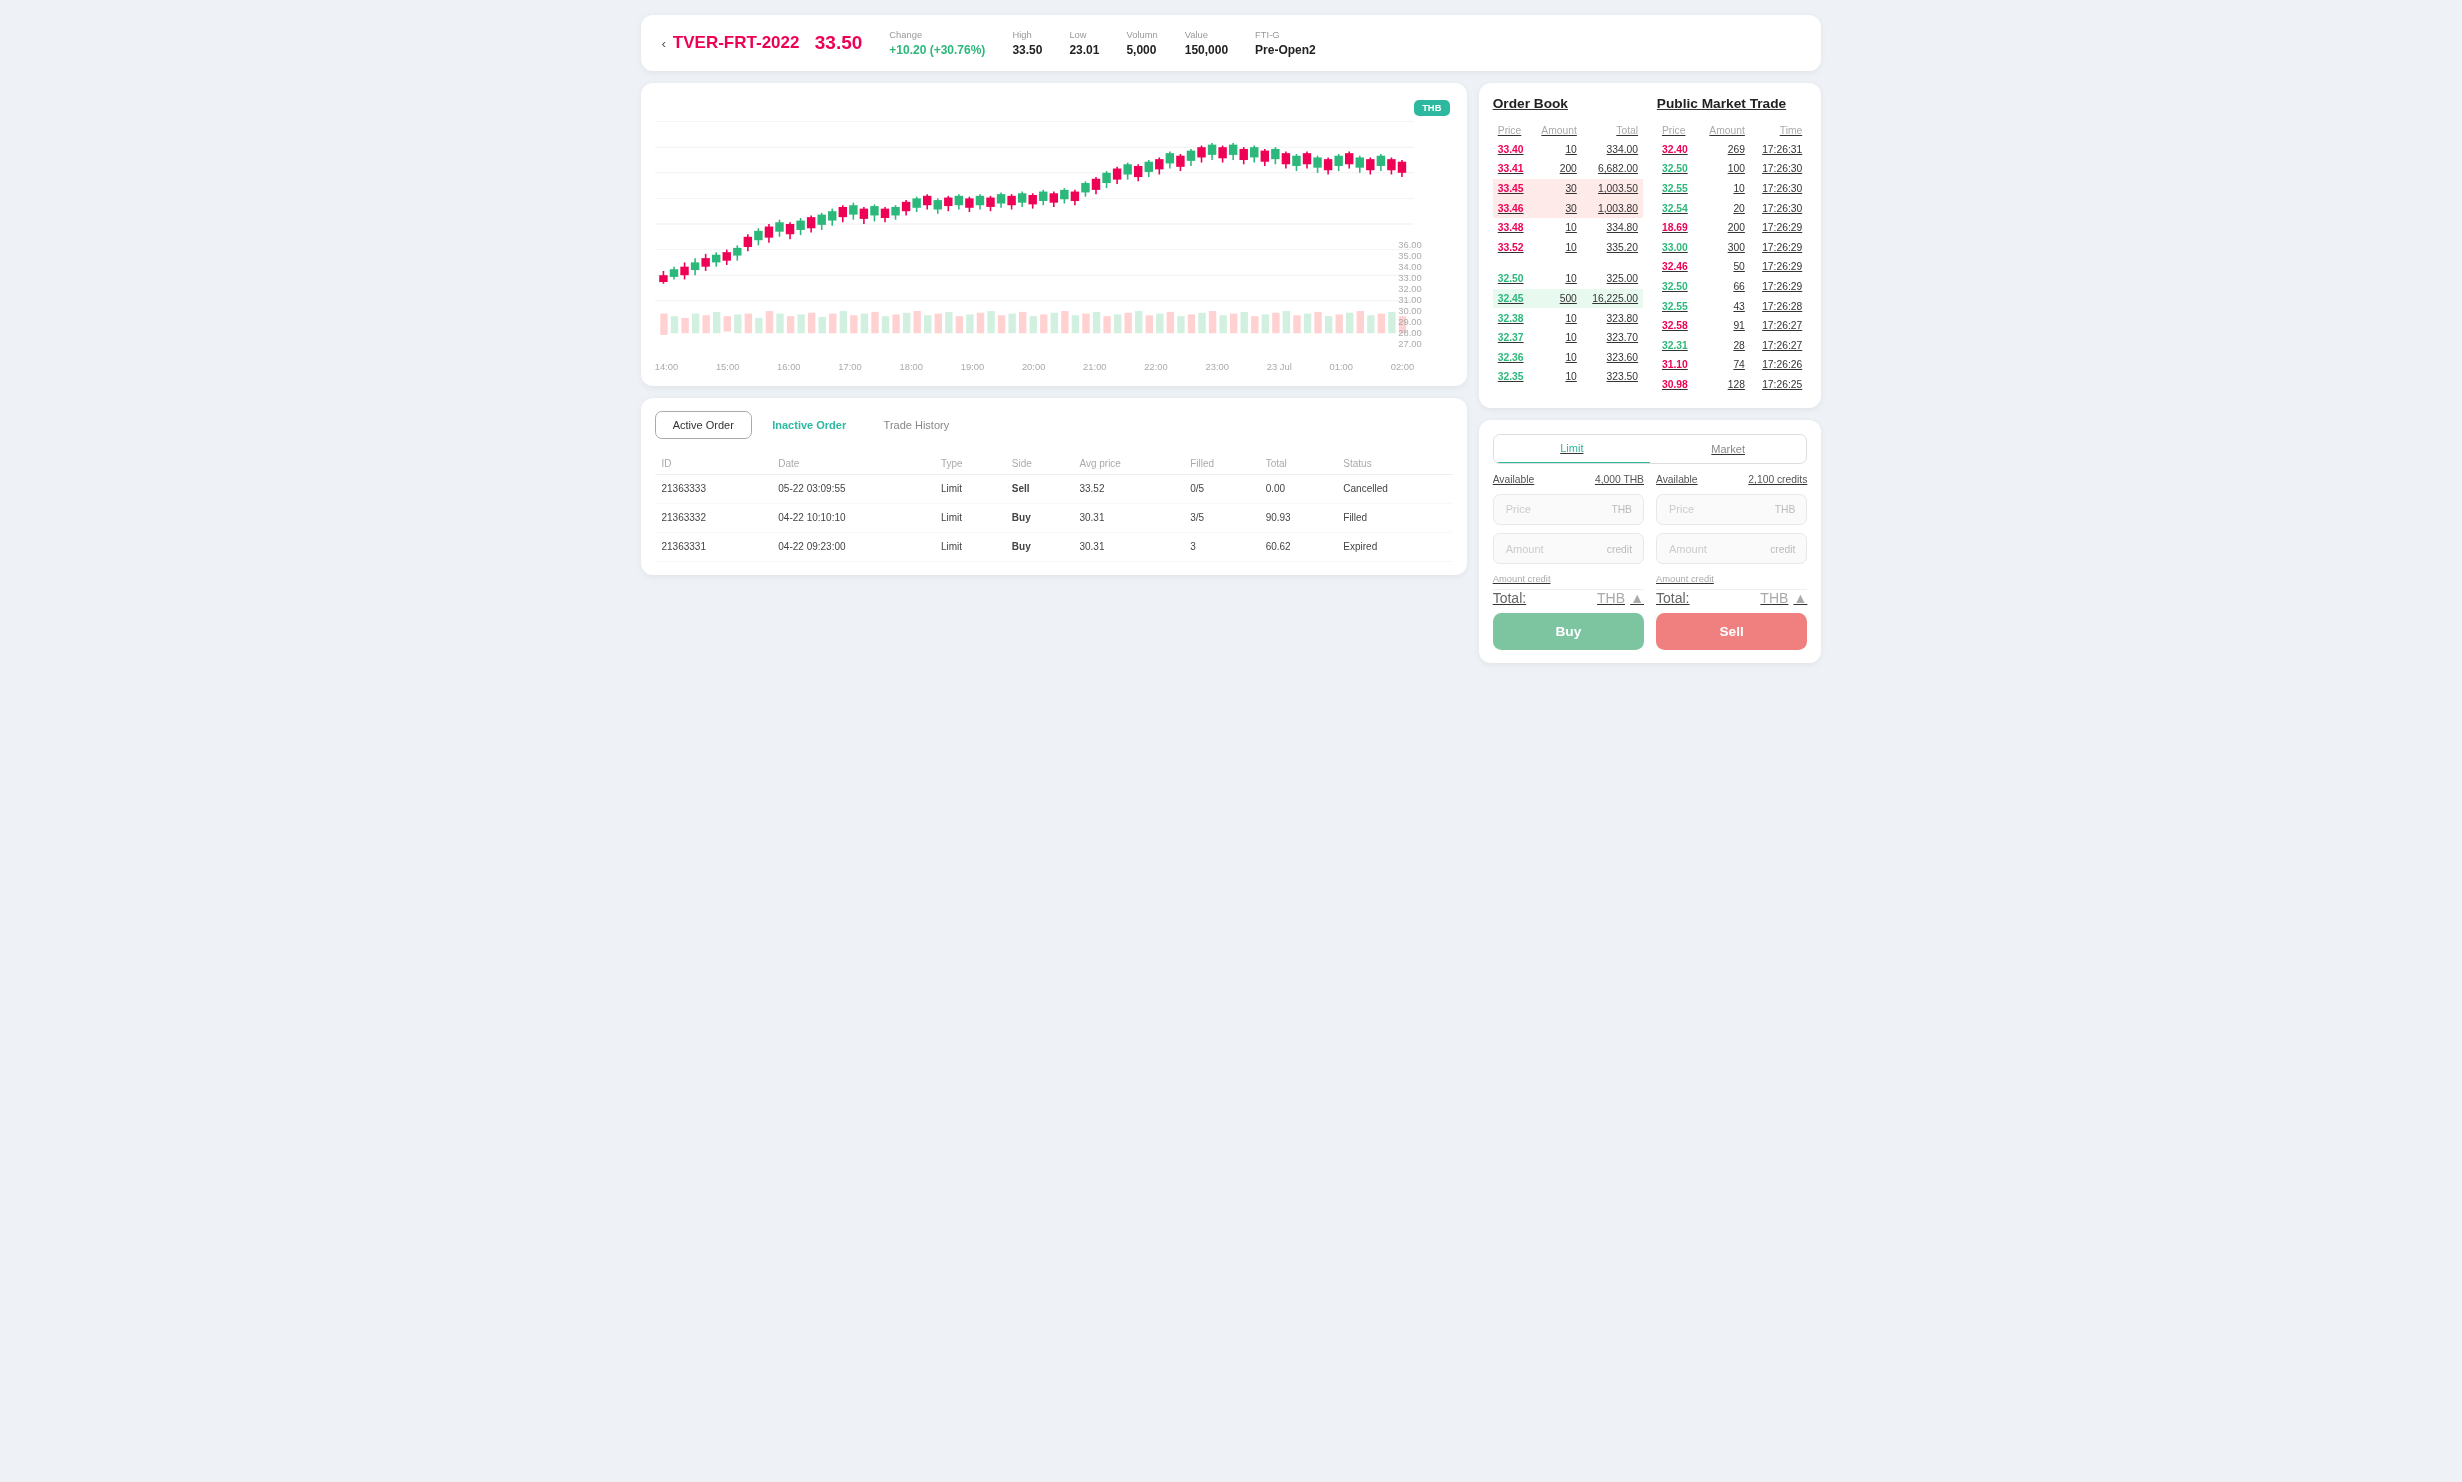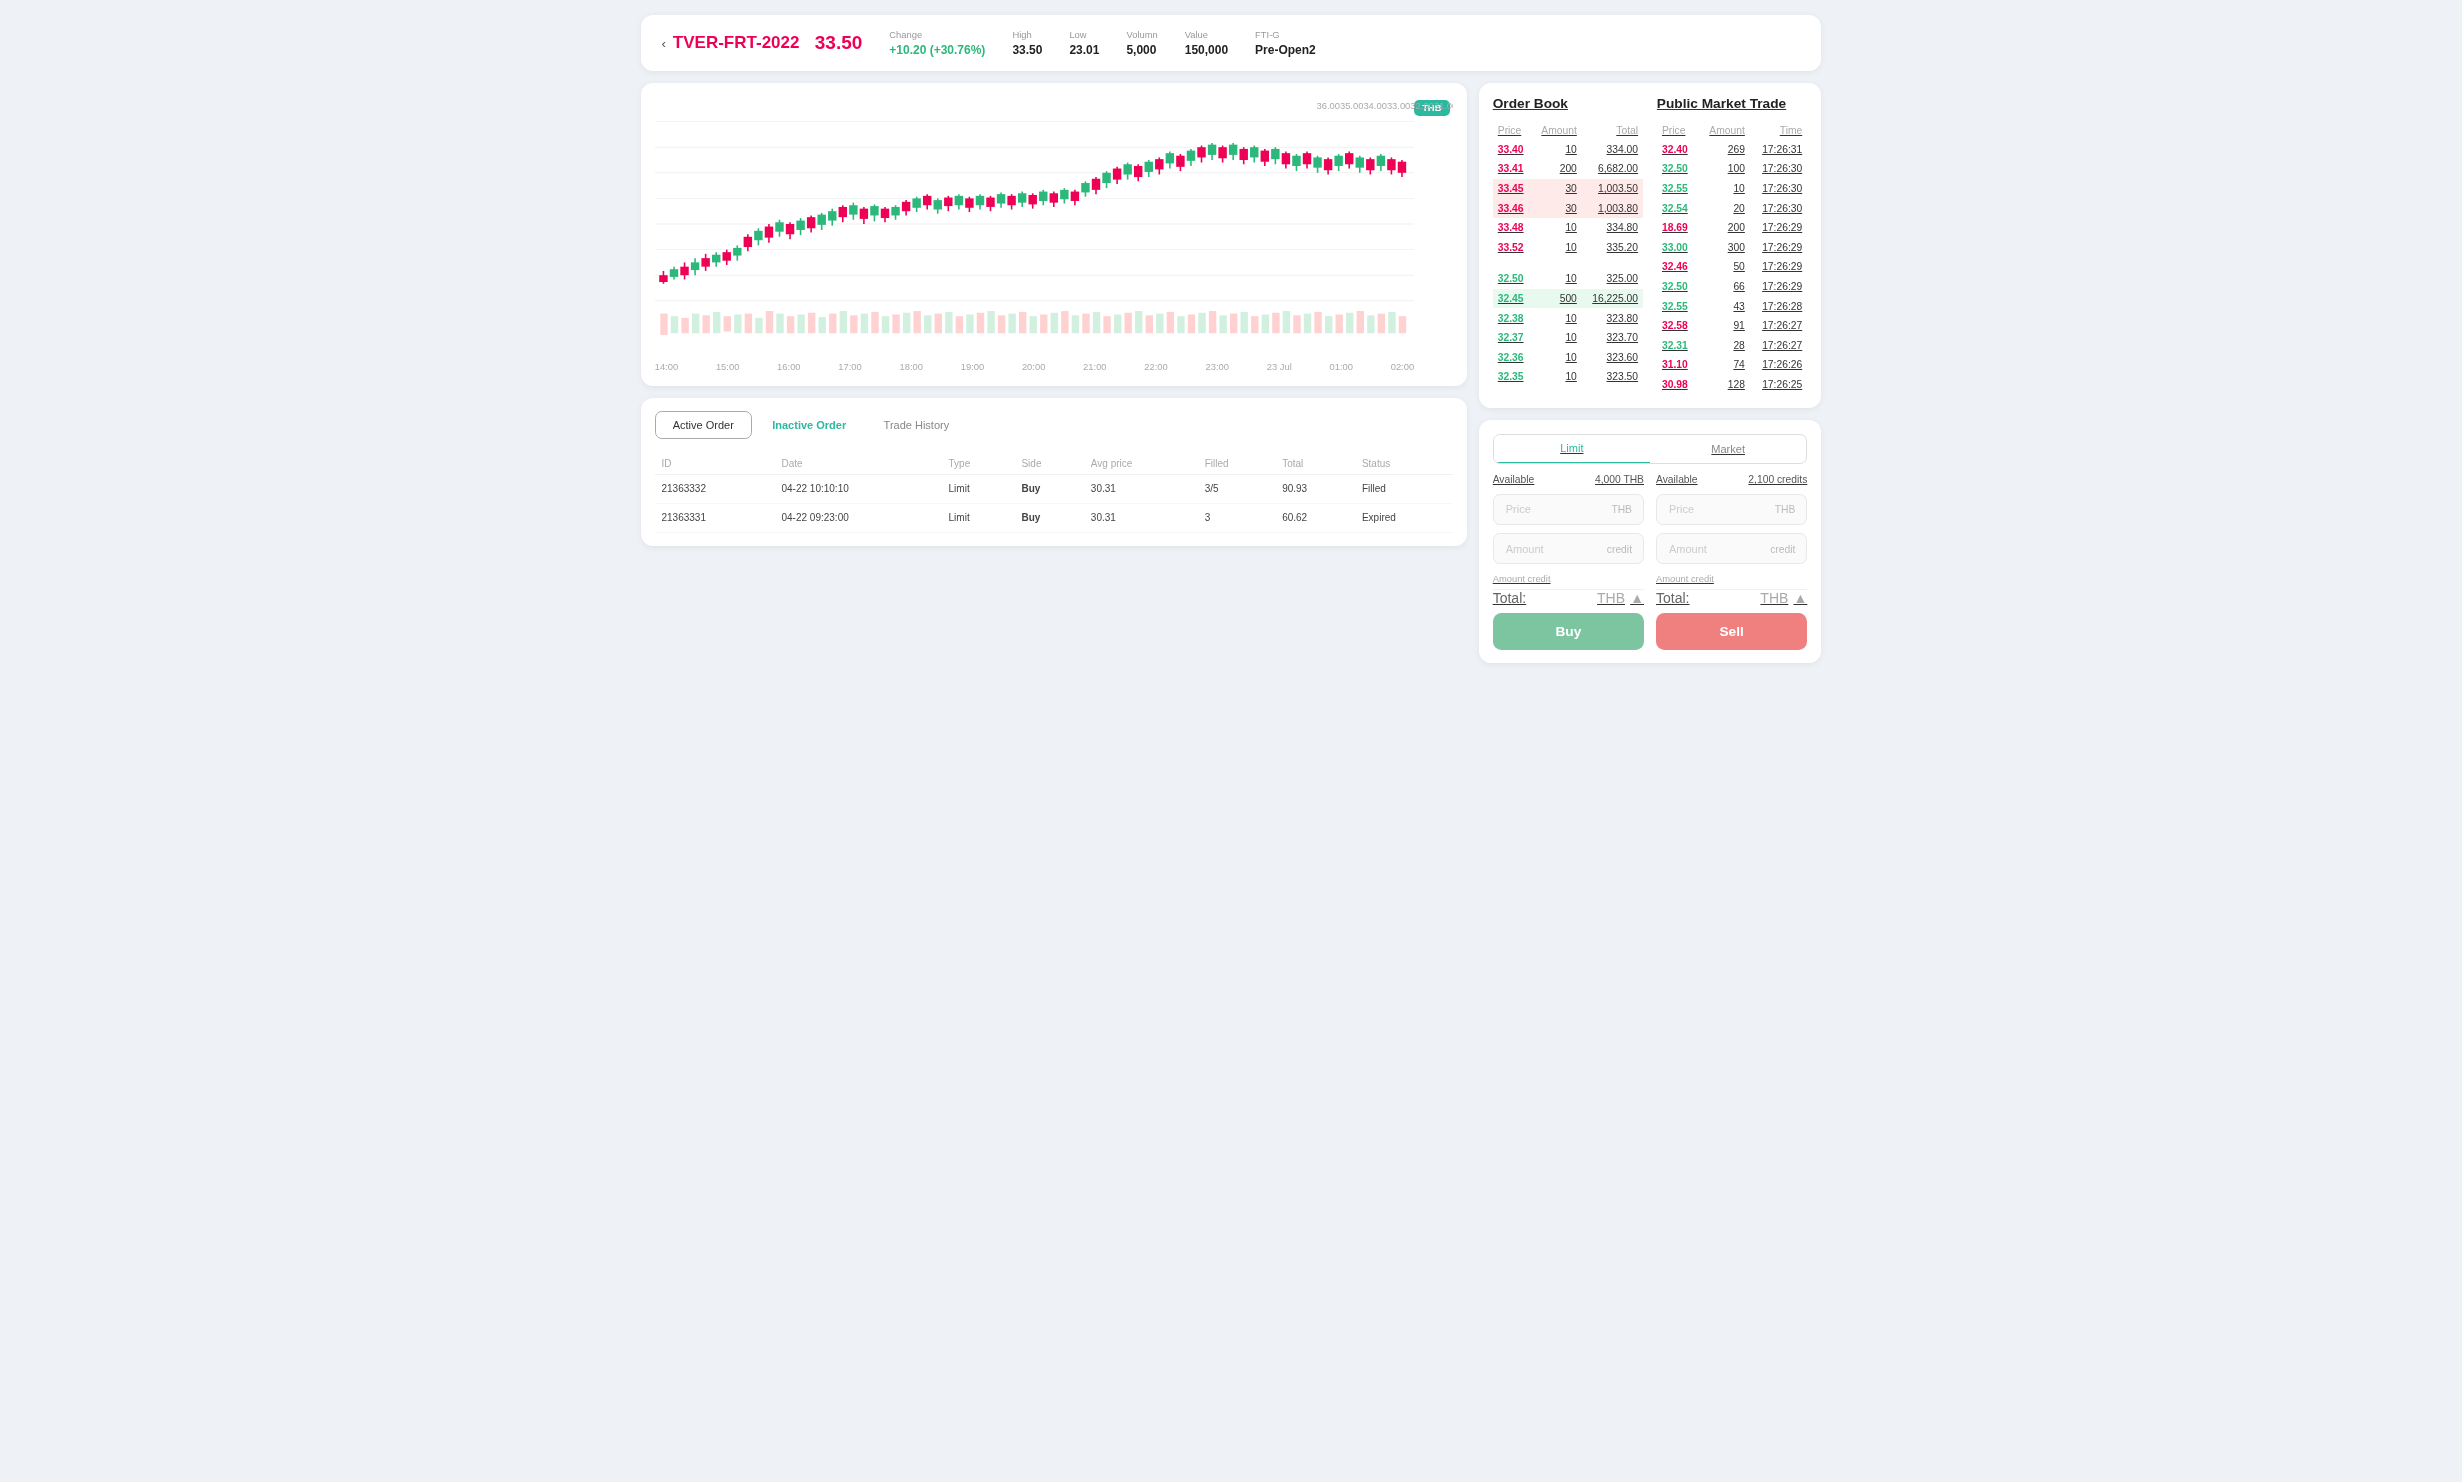--- a/index.html
+++ b/index.html
@@ -257,27 +257,27 @@
       right: 3.4px;
       background: #2db8a0;
       color: #fff;
       padding: 2.6px 8.5px;
       border-radius: 5.1px;
       font-size: 9.4px;
       font-weight: 600;
     }
     .price-axis {
       position: absolute;
-      right: 0;
+      right: 16px;
       top: 0;
       width: 39px;
       height: 100%;
       display: flex;
-      flex-direction: row;
-      justify-content: center;
+      flex-direction: column;
+      justify-content: flex-end;
       padding: 3.4px 0;
       font-size: 9.4px;
       color: #aaa;
     }
     .time-axis {
       display: flex;
       justify-content: space-between;
       padding: 3.4px 39px 0 0;
       font-size: 9.4px;
       color: #aaa;
@@ -653,20 +653,30 @@
               <th>Date</th>
               <th>Type</th>
               <th>Side</th>
               <th>Avg price</th>
               <th>Filled</th>
               <th>Total</th>
               <th>Status</th>
             </tr>
           </thead>
           <tbody id="orders-tbody">
+          <tr>
+    <td>21363333</td>
+    <td>05-22 03:09:55</td>
+    <td>Limit</td>
+    <td class="sell-text">Sell</td>
+    <td>33.52</td>
+    <td>0/5</td>
+    <td>0.00</td>
+    <td>Cancelled</td>
+  </tr>
               <tr>
     <td>21363332</td>
     <td>04-22 10:10:10</td>
     <td>Limit</td>
     <td class="buy-text">Buy</td>
     <td>30.31</td>
     <td>3/5</td>
     <td>90.93</td>
     <td>Filled</td>
   </tr>

